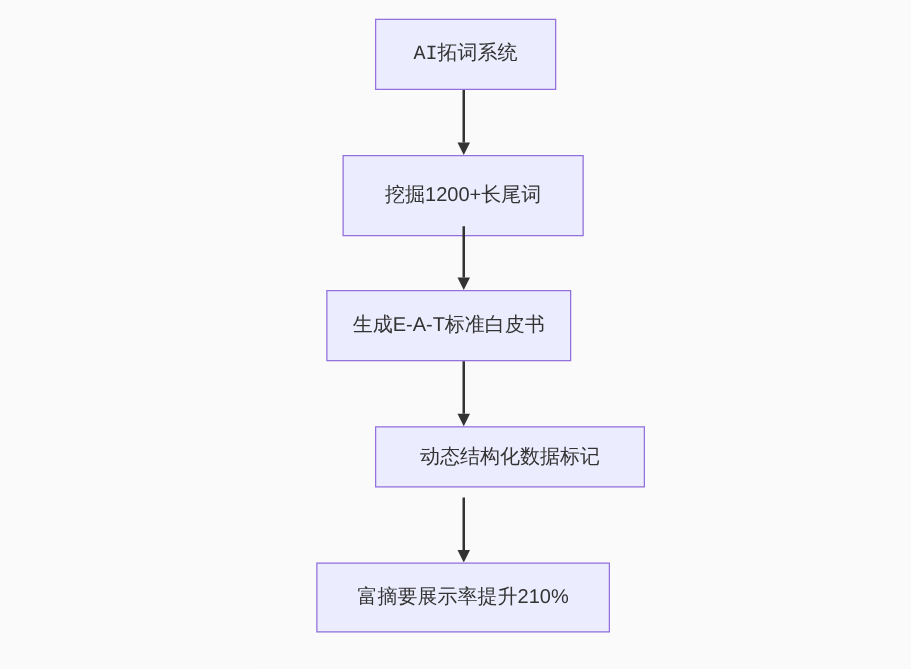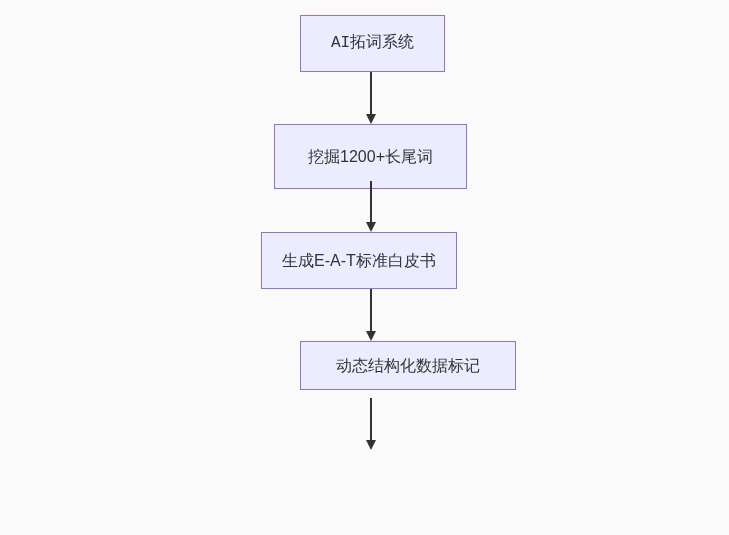--- a/index.html
+++ b/index.html
@@ -96,14 +96,17 @@
 
   <div class="flow-node node-4">
     <span>动态结构化数据标记</span>
   </div>
 
   <div class="flow-arrow arrow-4">
     <span class="shaft"></span>
     <span class="head"></span>
   </div>
 
+  <div class="flow-node node-5">
+    <span>富摘要展示率提升210%</span>
+  </div>
 
 </div>
 
 </body></html>

